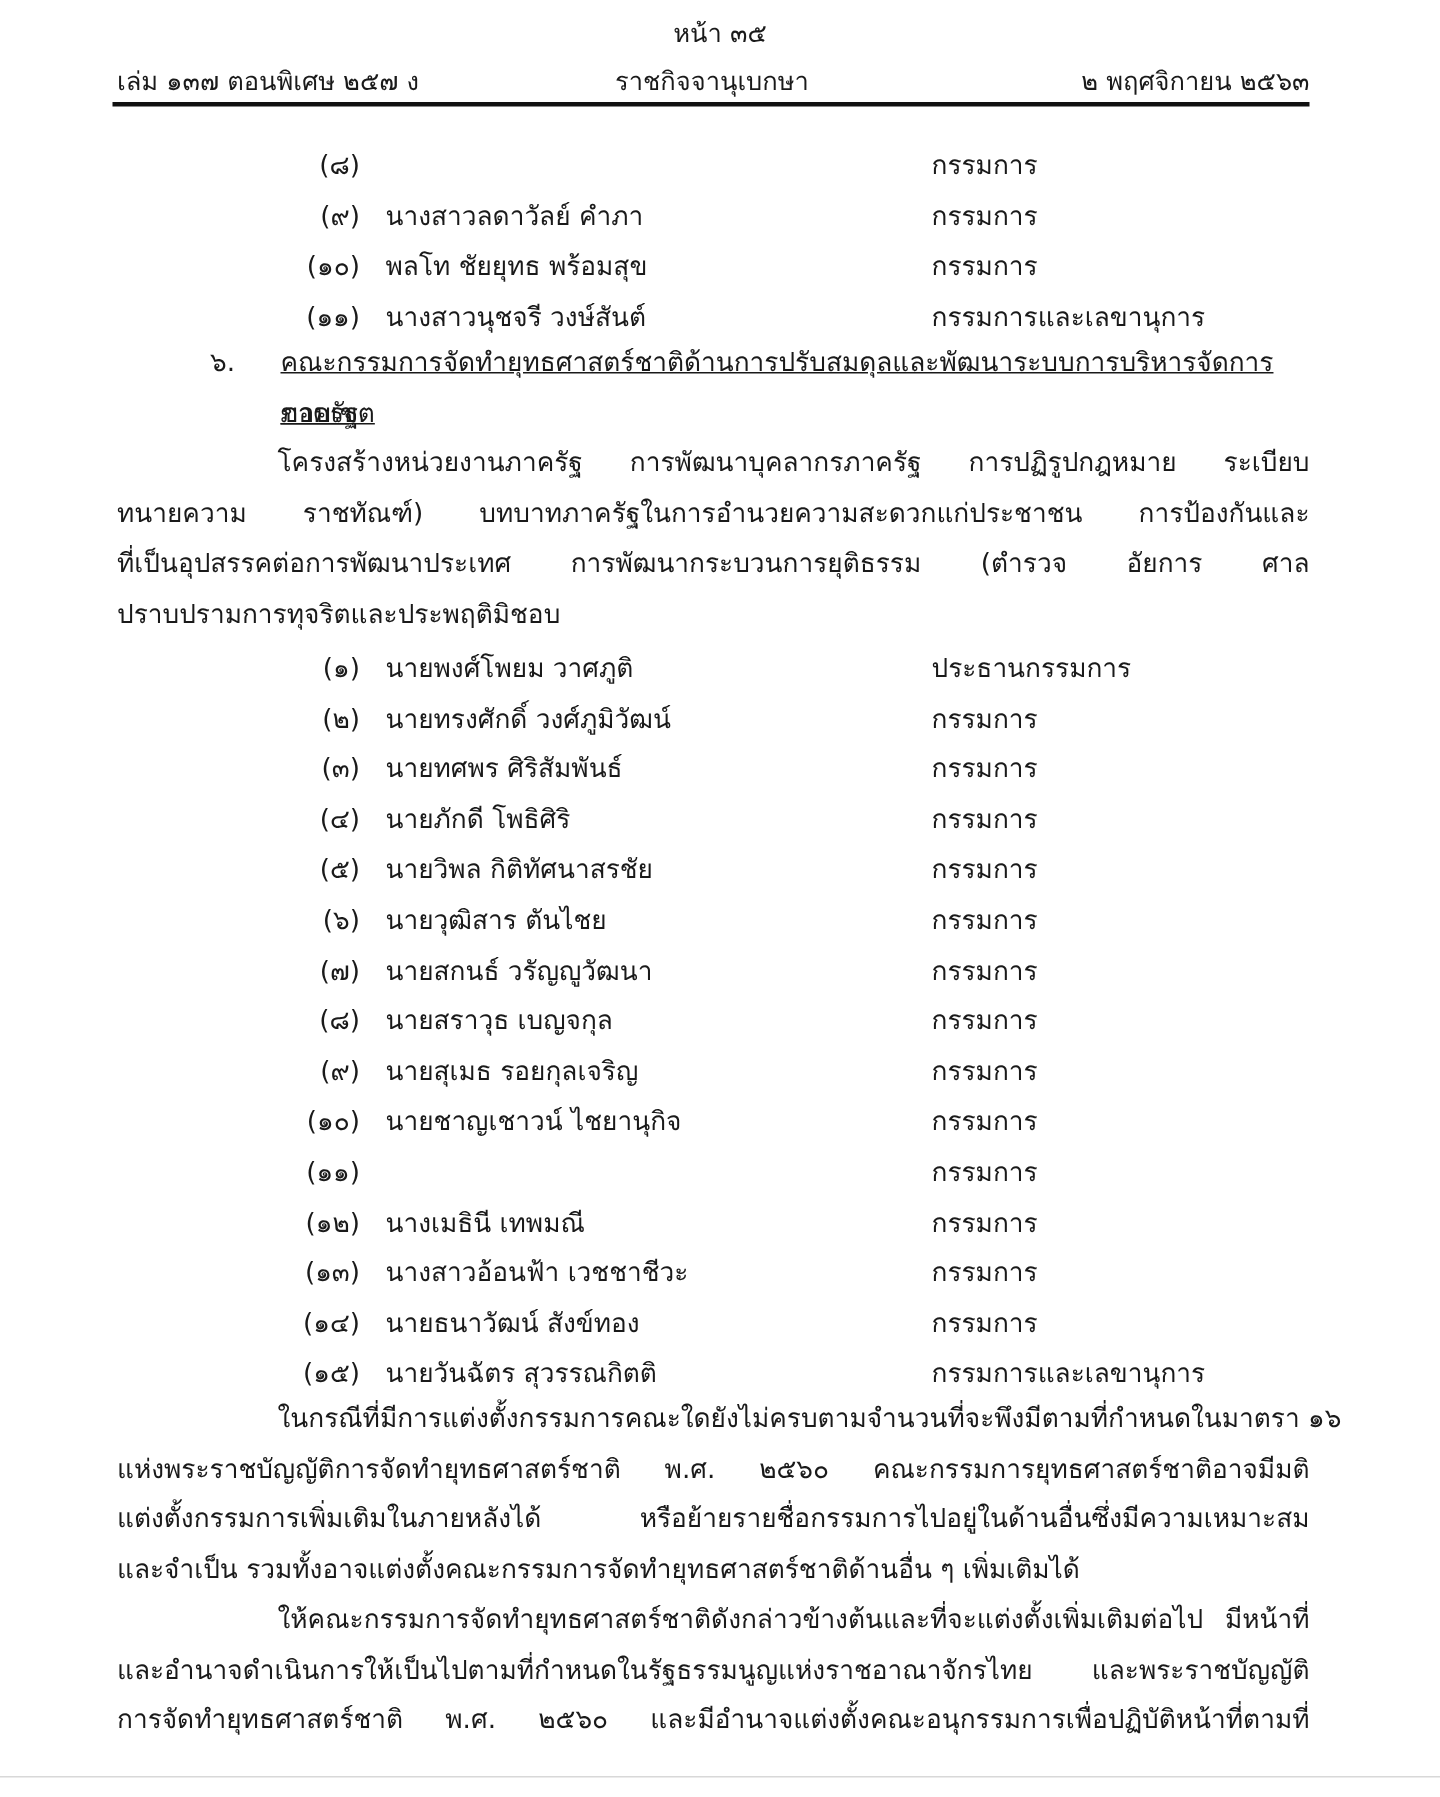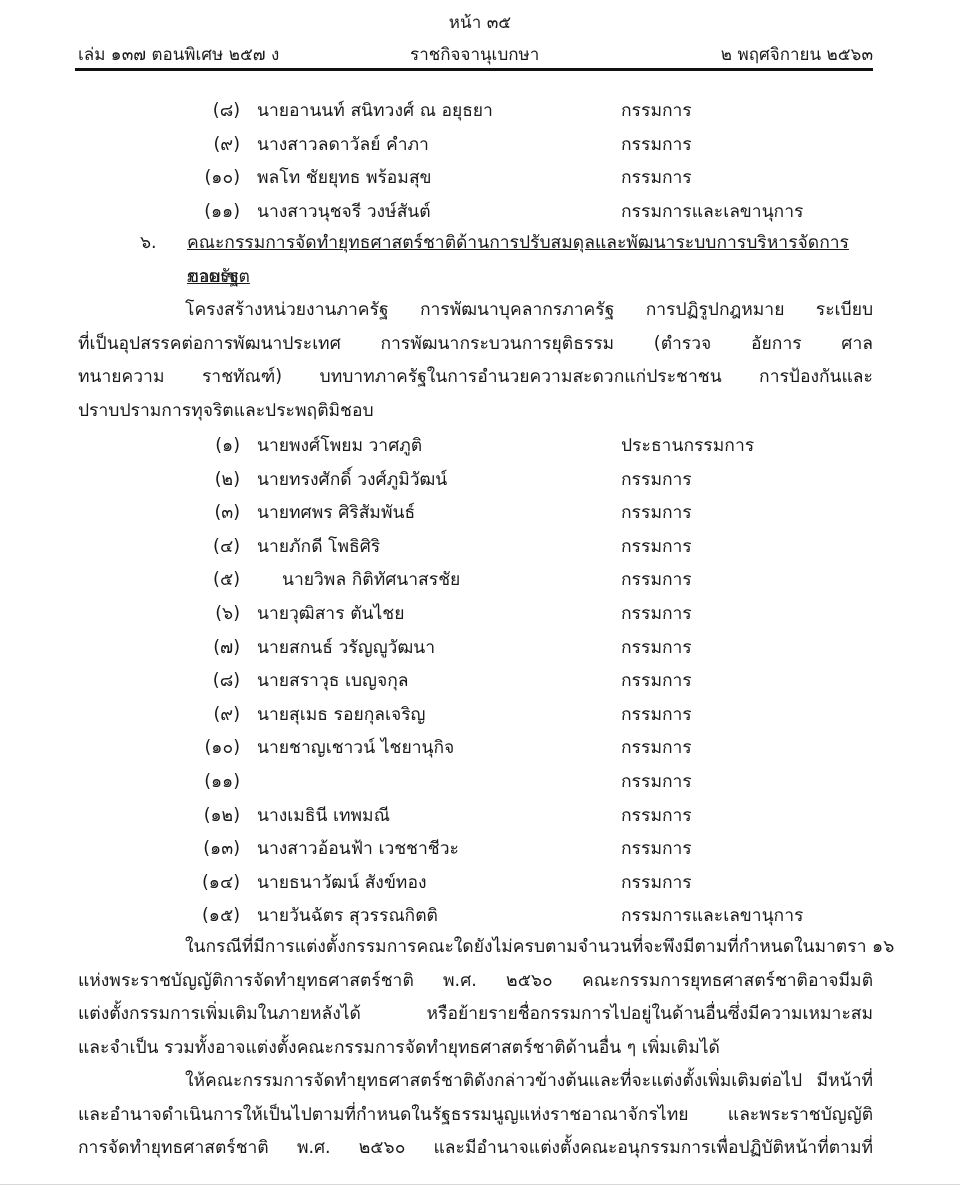--- a/index.html
+++ b/index.html
@@ -29,21 +29,20 @@
 
   <div class="abs page-num">หน้า   ๓๕</div>
   <div class="abs hdr" style="left:78px;">เล่ม   ๑๓๗   ตอนพิเศษ   ๒๕๗   ง</div>
   <div class="abs hdr" style="left:410px;">ราชกิจจานุเบกษา</div>
   <div class="abs hdr" style="right:87px;">๒   พฤศจิกายน   ๒๕๖๓</div>
   <div class="rule"></div>
 
   <div>
     <div class="row" style="top:96px;left:0;width:960px;">
       <span class="num-cell" style="left:170px;">(๘)</span>
-      <span class="name-cell" style="left:257px;">นายอานนท์  สนิทวงศ์ ณ อยุธยา</span>
       <span class="role-cell" style="left:621px;">กรรมการ</span>
     </div>
     <div class="row" style="top:130px;left:0;width:960px;">
       <span class="num-cell" style="left:170px;">(๙)</span>
       <span class="name-cell" style="left:257px;">นางสาวลดาวัลย์  คำภา</span>
       <span class="role-cell" style="left:621px;">กรรมการ</span>
     </div>
     <div class="row" style="top:163px;left:0;width:960px;">
       <span class="num-cell" style="left:170px;">(๑๐)</span>
       <span class="name-cell" style="left:257px;">พลโท ชัยยุทธ  พร้อมสุข</span>
@@ -57,22 +56,22 @@
   </div>
 
   <div class="heading" style="top:226px;">
     <span class="hnum" style="line-height:33.5px;">๖.</span>
     <span class="htext" style="top:0;">คณะกรรมการจัดทำยุทธศาสตร์ชาติด้านการปรับสมดุลและพัฒนาระบบการบริหารจัดการภาครัฐ</span>
     <span class="htext" style="top:33.5px;">ขอบเขต</span>
   </div>
 
   <div class="para" style="top:293px;">
     <span class="line indent">โครงสร้างหน่วยงานภาครัฐ  การพัฒนาบุคลากรภาครัฐ  การปฏิรูปกฎหมาย  ระเบียบ</span>
+    <span class="line">ทนายความ  ราชทัณฑ์)  บทบาทภาครัฐในการอำนวยความสะดวกแก่ประชาชน  การป้องกันและ</span>
     <span class="line">ที่เป็นอุปสรรคต่อการพัฒนาประเทศ  การพัฒนากระบวนการยุติธรรม  (ตำรวจ  อัยการ  ศาล</span>
-    <span class="line">ทนายความ  ราชทัณฑ์)  บทบาทภาครัฐในการอำนวยความสะดวกแก่ประชาชน  การป้องกันและ</span>
     <span class="line last">ปราบปรามการทุจริตและประพฤติมิชอบ</span>
   </div>
 
   <div id="member-list">
       <div class="row" style="top: 431px; left: 0px; width: 960px;">
         <span class="num-cell" style="left:170px;">(๑)</span>
         <span class="name-cell" style="left:257px;">นายพงศ์โพยม  วาศภูติ</span>
         <span class="role-cell" style="left:621px;">ประธานกรรมการ</span>
       </div>
       <div class="row" style="top: 464.6px; left: 0px; width: 960px;">
@@ -85,21 +84,21 @@
         <span class="name-cell" style="left:257px;">นายทศพร  ศิริสัมพันธ์</span>
         <span class="role-cell" style="left:621px;">กรรมการ</span>
       </div>
       <div class="row" style="top: 531.8px; left: 0px; width: 960px;">
         <span class="num-cell" style="left:170px;">(๔)</span>
         <span class="name-cell" style="left:257px;">นายภักดี  โพธิศิริ</span>
         <span class="role-cell" style="left:621px;">กรรมการ</span>
       </div>
       <div class="row" style="top: 565.4px; left: 0px; width: 960px;">
         <span class="num-cell" style="left:170px;">(๕)</span>
-        <span class="name-cell" style="left:257px;margin-left:25px;">นายวิพล  กิติทัศนาสรชัย</span>
+        <span class="name-cell" style="left:257px;">นายวิพล  กิติทัศนาสรชัย</span>
         <span class="role-cell" style="left:621px;">กรรมการ</span>
       </div>
       <div class="row" style="top: 599px; left: 0px; width: 960px;">
         <span class="num-cell" style="left:170px;">(๖)</span>
         <span class="name-cell" style="left:257px;">นายวุฒิสาร  ตันไชย</span>
         <span class="role-cell" style="left:621px;">กรรมการ</span>
       </div>
       <div class="row" style="top: 632.6px; left: 0px; width: 960px;">
         <span class="num-cell" style="left:170px;">(๗)</span>
         <span class="name-cell" style="left:257px;">นายสกนธ์  วรัญญูวัฒนา</span>

